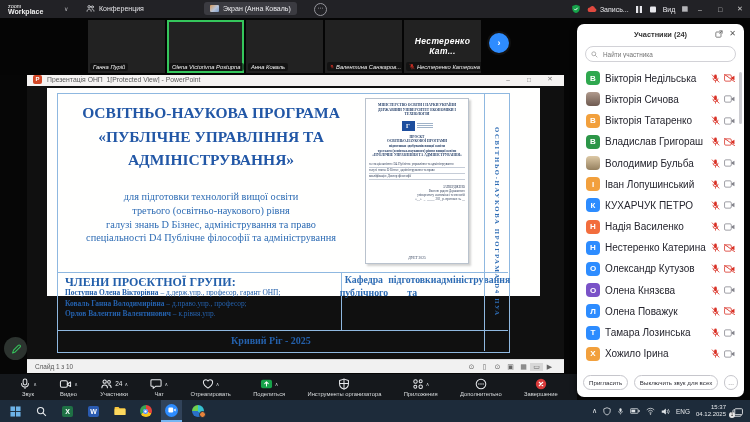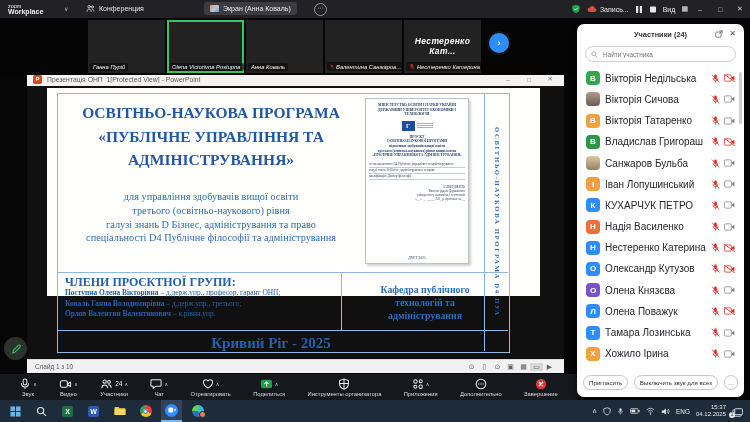--- a/index.html
+++ b/index.html
@@ -36,23 +36,23 @@
   .ppt-winbtn{width:16px;text-align:center;font-size:6.5px;color:#777;}
   .ppt-canvas{position:relative;height:273px;background:#101010;}
   .slide{position:absolute;left:5px;top:2px;width:493px;height:208px;background:#fffffe;font-family:"Liberation Serif",serif;margin-left:15px;}
   .s-frame{position:absolute;left:10px;top:5px;width:451px;height:258px;border:1px solid #8fb8e0;}
   .s-title{position:absolute;left:14px;top:13px;width:300px;text-align:center;font-weight:bold;font-size:15.5px;line-height:23.5px;color:#2257a6;}
   .s-sub{position:absolute;left:8px;top:102px;width:312px;text-align:center;font-size:10.3px;line-height:13.8px;color:#2e6cb4;}
   .s-membox{position:absolute;left:10px;top:184px;width:276px;height:50px;border-top:1px solid #8fb8e0;border-right:1px solid #8fb8e0;padding:4px 0 4px 8px;color:#2460ab;}
   .s-memhead{font-size:12px;font-weight:bold;line-height:11px;}
   .s-memline{font-size:7.4px;line-height:10.6px;}
   .s-memline b{font-weight:bold;}
-  .s-kaf{position:absolute;left:295px;top:184px;width:166px;height:58px;border-top:1px solid #8fb8e0;display:flex;flex-direction:column;justify-content:center;text-align:center;font-weight:bold;font-size:9.8px;line-height:13px;color:#2e6cb4;}
+  .s-kaf{position:absolute;left:295px;top:184px;width:166px;height:58px;border-top:1px solid #8fb8e0;display:flex;flex-direction:row;justify-content:center;text-align:center;font-weight:bold;font-size:9.8px;line-height:13px;color:#2e6cb4;}
   .s-line{position:absolute;left:10px;top:242px;width:451px;border-top:1px solid #8fb8e0;}
-  .s-city{position:absolute;left:10px;top:247px;width:428px;text-align:center;font-weight:bold;font-size:15px;color:#2460ab;}
+  .s-city{position:absolute;left:10px;top:247px;width:428px;text-align:center;font-weight:bold;font-size:10px;color:#2460ab;}
   .s-strip{position:absolute;left:437px;top:5px;width:24px;height:258px;border-left:1px solid #8fb8e0;display:flex;align-items:center;justify-content:center;}
   .s-strip span{writing-mode:vertical-rl;font-weight:bold;font-size:6.8px;letter-spacing:1.6px;color:#2e6cb4;white-space:nowrap;}
   .s-doc{position:absolute;left:318px;top:10px;width:104px;height:166px;background:#fff;border:1px solid #b9c2cd;box-shadow:1.5px 1.5px 2px rgba(0,0,0,.18);padding:4px 3px;box-sizing:border-box;color:#223c66;}
   .d-head{font-size:3.6px;line-height:4.6px;font-weight:bold;text-align:center;}
   .d-logo{display:flex;justify-content:center;align-items:center;gap:2px;margin:4px 0;}
   .d-logosq{width:13px;height:10px;background:#1d4e9e;color:#fff;font-size:6px;font-weight:bold;display:flex;align-items:center;justify-content:center;}
   .d-logolines{display:flex;flex-direction:column;gap:1px;}
   .d-logolines i{display:block;width:16px;height:1px;background:#9fb2c8;}
   .d-title{font-size:3.5px;line-height:4.6px;text-align:center;}
   .d-title .b{font-weight:bold;}
@@ -243,38 +243,38 @@
       <div class="slide">
         <div class="s-frame"></div>
         <div class="s-title">
 
         <div>ОСВІТНЬО-НАУКОВА ПРОГРАМА</div>
             <div>«ПУБЛІЧНЕ УПРАВЛІННЯ ТА</div>
             <div>АДМІНІСТРУВАННЯ»</div>
           </div>
         <div class="s-sub">
 
-        <div>для управління здобувачів вищої освіти</div>
+        <div>для підготовки технологій вищої освіти</div>
             <div>третього (освітньо-наукового) рівня</div>
             <div>галузі знань D Бізнес, адміністрування та право</div>
             <div>спеціальності D4 Публічне філософії та адміністрування</div>
           </div>
         <div class="s-membox">
           <div class="s-memhead">ЧЛЕНИ ПРОЄКТНОЇ ГРУПИ:</div>
           <div class="s-memlines">
 
           <div class="s-memline"><b>Поступна Олена Вікторівна</b><span> – д.держ.упр., професор, гарант ОНП;</span></div>
-              <div class="s-memline"><b>Коваль Ганна Володимирівна</b><span> – д.держ.упр., третього;</span></div>
+              <div class="s-memline"><b>Коваль Ганна Володимирівна</b><span> – д.право.упр., професор;</span></div>
               <div class="s-memline"><b>Орлов Валентин Валентинович</b><span> – к.рівня.упр.</span></div>
             </div>
         </div>
         <div class="s-kaf">
 
         <div>Кафедра публічного</div>
-            <div>технологій та</div>
+            <div>підготовки та</div>
             <div>адміністрування</div>
           </div>
         <div class="s-line"></div>
         <div class="s-city">Кривий Ріг - 2025</div>
         <div class="s-strip">
           <span>ОСВІТНЬО-НАУКОВА ПРОГРАМА D4 ПУА</span>
         </div>
         <div class="s-doc">
           <div class="d-head">
 
@@ -413,21 +413,21 @@
 
             <svg class="camoff" width="11" height="8" viewBox="0 0 14 10" style="display: inline-block;">
               <rect x="0.7" y="1" width="8.6" height="8" rx="1.5"></rect>
               <path d="M9.8 5.9l3.5 2.1V2l-3.5 2.1z"></path>
               <line x1="0.5" y1="0.3" x2="13.5" y2="9.7"></line>
             </svg>
           </span>
         </div>
         <div class="prow">
           <span class="pav" style="background: linear-gradient(rgb(221, 201, 166), rgb(149, 128, 95));"></span>
-          <span class="pname">Санжаров Бульба</span>
+          <span class="pname">Володимир Бульба</span>
           <span class="pic">
             <svg class="micoff" width="9" height="9" viewBox="0 0 12 12">
               <rect x="4.2" y="0.8" width="3.6" height="6.2" rx="1.8"></rect>
               <path class="s" d="M2.6 5.6a3.4 3.4 0 0 0 6.8 0M6 9v2"></path>
               <line x1="1.6" y1="1.2" x2="10.6" y2="10.8"></line>
             </svg>
             <svg class="camon" width="11" height="8" viewBox="0 0 14 10" style="display: inline-block;">
               <rect x="0.7" y="1" width="8.6" height="8" rx="1.5"></rect>
               <path d="M9.8 5.9l3.5 2.1V2l-3.5 2.1z"></path>
             </svg>

